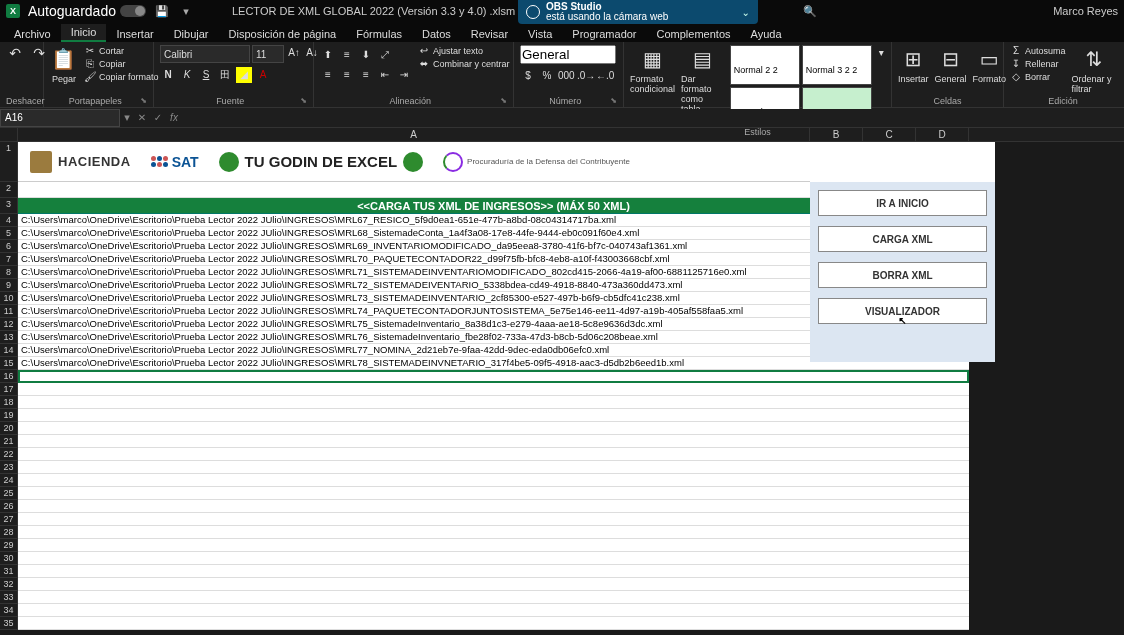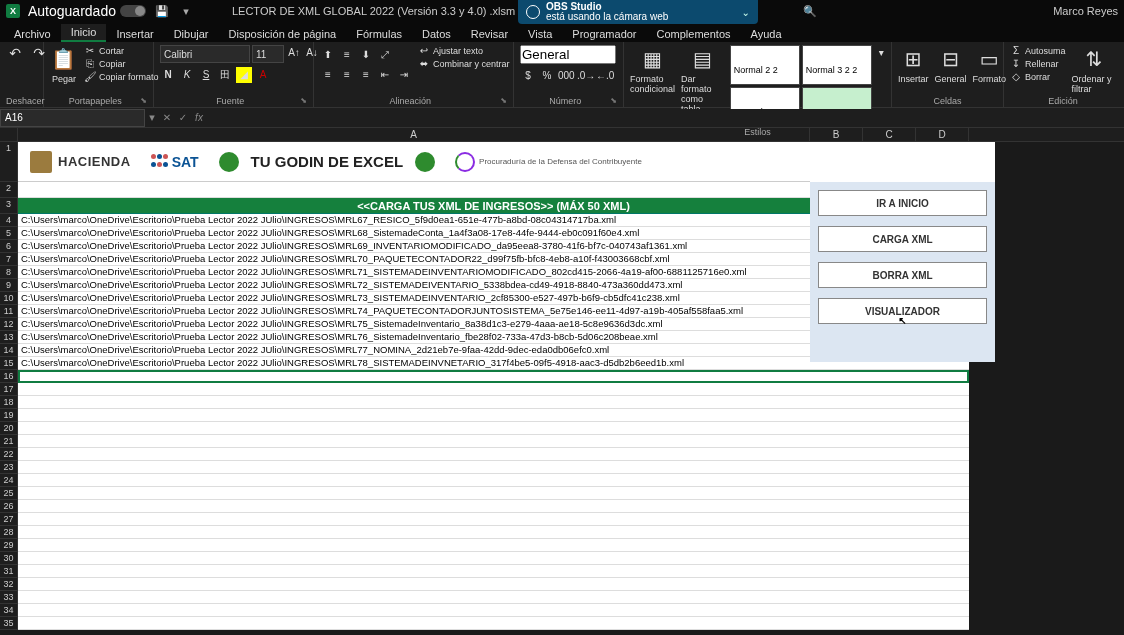--- a/index.html
+++ b/index.html
@@ -48,21 +48,21 @@
 .fbtn { width: 16px; height: 16px; font-size: 10px; text-align: center; line-height: 16px; color: #ddd; cursor: pointer; }
 .styles-grid { display: grid; grid-template-columns: 70px 70px; gap: 2px; }
 .style-cell { height: 16px; font-size: 9px; padding: 19px 3px; border: 1px solid #444; color: #000; }
 .sc-normal22 { background: #fff; }
 .sc-normal322 { background: #fff; }
 .sc-normal { background: #fff; }
 .sc-bueno { background: #c6efce; color: #006100; }
 
 
 .flbar { height: 20px; background: #1e1e1e; display: flex; align-items: center; border-bottom: 1px solid #333; }
-.namebox { width: 145px; background: #2a2a2a; border: 1px solid #444; font-size: 10px; padding: 1px 4px; color: #fff; height: 18px; }
+.namebox { width: 120px; background: #2a2a2a; border: 1px solid #444; font-size: 10px; padding: 1px 4px; color: #fff; height: 18px; }
 .namebox-dd { width: 14px; text-align: center; color: #888; }
 .fxbtn { width: 16px; text-align: center; color: #888; font-size: 10px; }
 .flinput { flex: 1; background: #1e1e1e; border: none; height: 18px; color: #fff; padding: 0 4px; }
 
 
 .colhdr { height: 14px; background: #1e1e1e; display: flex; border-bottom: 1px solid #333; }
 .rowhdr-corner { width: 18px; border-right: 1px solid #333; }
 .ch { border-right: 1px solid #333; text-align: center; font-size: 10px; color: #ccc; line-height: 14px; }
 .ch-a { width: 792px; }
 .ch-b { width: 53px; }
@@ -75,25 +75,25 @@
 .rowhdrs { width: 18px; background: #1e1e1e; }
 .rh { height: 13px; border-bottom: 1px solid #333; border-right: 1px solid #333; font-size: 9px; text-align: center; color: #ccc; line-height: 12px; }
 .rh.tall { height: 40px; }
 .rh.med { height: 16px; }
 .cells { width: 951px; background: #fff; color: #000; }
 
 
 .banner { height: 40px; background: #fff; display: flex; align-items: center; padding: 0 12px; gap: 20px; border-bottom: 1px solid #ccc; }
 .logo-hacienda { font-weight: 700; font-size: 13px; color: #333; letter-spacing: 0.5px; display: flex; align-items: center; gap: 6px; }
 .logo-hacienda .shield { width: 22px; height: 22px; background: #9b7b3e; border-radius: 2px; }
-.logo-sat { font-weight: 800; color: #0b5394; font-size: 14px; display: flex; gap: 4px; }
+.logo-sat { font-weight: 800; color: #0b5394; font-size: 14px; display: flex; align-items: center; gap: 4px; }
 .sat-dots { display: grid; grid-template-columns: repeat(3,5px); gap: 1px; }
 .sat-dots span { width: 5px; height: 5px; background: #0b5394; border-radius: 50%; }
 .sat-dots span:nth-child(odd){ background:#c55; }
-.logo-godin { font-weight: 800; font-size: 15px; color: #222; display: flex; align-items: center; gap: 12px; }
+.logo-godin { font-weight: 800; font-size: 15px; color: #222; display: flex; align-items: center; gap: 6px; }
 .godin-ico { width: 20px; height: 20px; background: #2e8b2e; border-radius: 50%; }
 .logo-prodecon { font-size: 8px; color: #555; line-height: 1; display: flex; align-items: center; gap: 4px; }
 .prodecon-ico { width: 20px; height: 20px; border: 2px solid #8a2be2; border-radius: 50%; border-left-color: #2e8b2e; }
 
 .row2 { height: 16px; border-bottom: 1px solid #ddd; }
 
 .header-row { height: 16px; background: #15803d; color: #fff; font-weight: 700; text-align: center; font-size: 11px; line-height: 16px; border-bottom: 1px solid #076; }
 .header-row .ha { width: 792px; display: inline-block; }
 
 .datarow { height: 13px; border-bottom: 1px solid #ddd; font-size: 9.5px; line-height: 12px; padding-left: 3px; white-space: nowrap; overflow: hidden; color: #000; }

